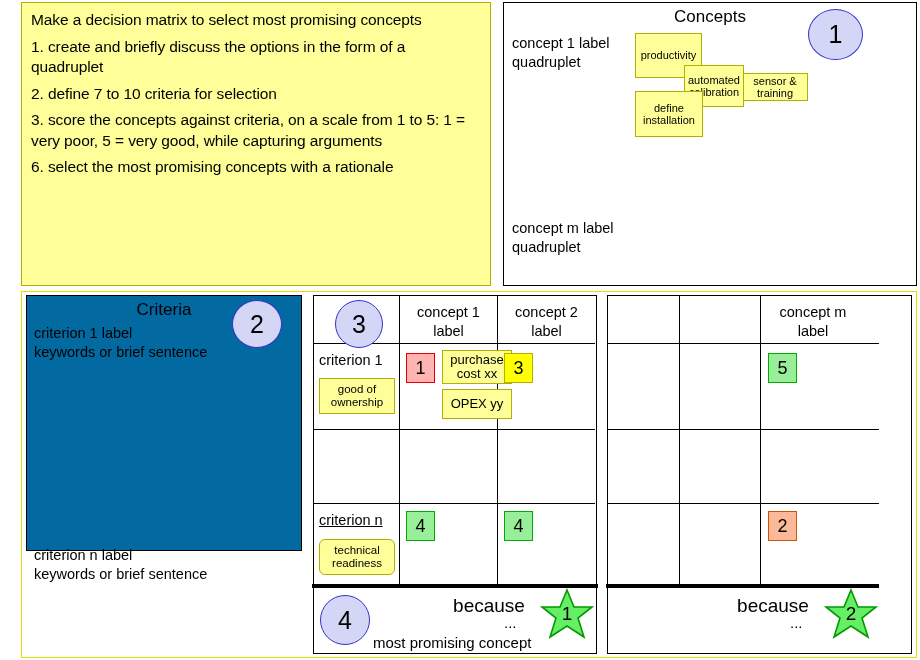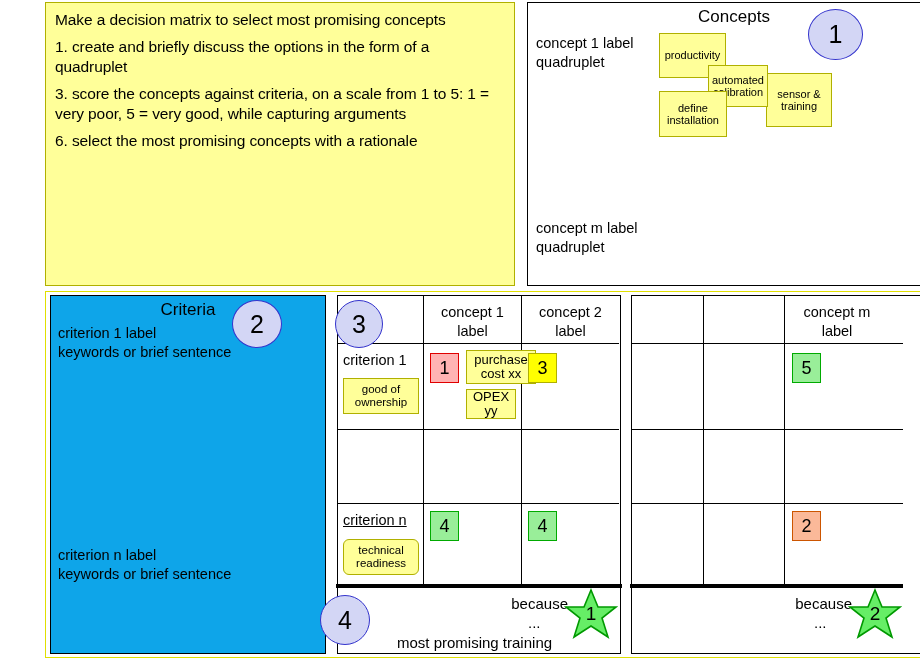--- a/index.html
+++ b/index.html
@@ -10,21 +10,21 @@
   body {
     width: 920px;
     height: 660px;
     position: relative;
     font-family: "Liberation Sans", sans-serif;
     color: #000000;
     overflow: hidden;
   }
 
   
-  .abs { position: absolute; box-sizing: border-box; margin-left: 24px; }
+  .abs { position: absolute; box-sizing: border-box; }
 
   
   #instruction-card {
     left: 21px; top: 2px; width: 470px; height: 284px;
     background: #ffff99;
     border: 1.5px solid #b0b000;
     padding: 7px 9px 0 9px;
   }
   #instruction-card .line {
     font-size: 15.5px;
@@ -57,21 +57,21 @@
     border: 1.4px solid #b0b000;
     font-size: 11px;
     line-height: 12.5px;
     text-align: center;
     display: flex; align-items: center; justify-content: center;
     box-sizing: border-box;
     padding: 1px 2px;
   }
   #sticky-productivity { left: 131px; top: 30px; width: 67px; height: 45px; }
   #sticky-calibration  { left: 180px; top: 62px; width: 60px; height: 42px; z-index: 2;}
-  #sticky-sensor       { left: 238px; top: 70px; width: 66px; height: 54px; }
+  #sticky-sensor       { left: 238px; top: 70px; width: 66px; height: 28px; }
   #sticky-installation { left: 131px; top: 88px; width: 68px; height: 46px; z-index: 3;}
 
   
   .num-circle {
     position: absolute;
     background: #d3d6f5;
     border: 1.5px solid #3333cc;
     border-radius: 50%;
     display: flex; align-items: center; justify-content: center;
     font-size: 25px;
@@ -84,22 +84,22 @@
 
   
   #bottom-shell {
     left: 21px; top: 291px; width: 896px; height: 367px;
     border: 1.5px solid #e0e000;
     background: #ffffff;
   }
 
   
   #criteria-panel {
-    left: 26px; top: 295px; width: 276px; height: 359px;
-    border: 1.4px solid #000; background: #0ea5e9;
+    left: 26px; top: 295px; width: 276px; height: 256px;
+    border: 1.4px solid #000; background: #0369a1;
   }
   #criteria-title {
     position: absolute; left: 0; top: 4px; width: 100%;
     text-align: center; font-size: 17px;
   }
   #criterion1-label {
     position: absolute; left: 7px; top: 28px;
     font-size: 14.5px; line-height: 19px;
   }
   #criterionn-label {
@@ -157,39 +157,40 @@
     border: 1.4px solid #b0b000;
     font-size: 13px;
     line-height: 14px;
     text-align: center;
     display: flex; align-items: center; justify-content: center;
     box-sizing: border-box;
     padding: 1px 3px;
   }
 
   .because {
-    position: absolute; font-size: 15px; text-align: right;
+    position: absolute; font-size: 19px; text-align: center;
   }
   .dots { position: absolute; font-size: 15px; }
   #most-promising {
     position: absolute; font-size: 15px;
   }
   .star-wrap { position: absolute; width: 54px; height: 52px; }
   .star-wrap .star-num {
     position: absolute; left: 0; top: 0; width: 54px; height: 52px;
     display: flex; align-items: center; justify-content: center;
     font-size: 19px; color: #000;
   }
 </style>
 </head>
 <body>
 
 <div class="abs" id="instruction-card">
   <div class="line">Make a decision matrix to select most promising concepts</div>
   <div class="line">1. create and briefly discuss the options in the form of a quadruplet</div>
+  <div class="line">2. define 7 to 10 criteria for selection</div>
   <div class="line">3. score the concepts against criteria, on a scale from 1 to 5: 1 = very poor, 5 = very good, while capturing arguments</div>
   <div class="line">6. select the most promising concepts with a rationale</div>
 </div>
 
 <div class="abs" id="concepts-card">
   <div id="concepts-title">Concepts</div>
   <div id="concept1-label" class="pre" style="white-space:pre-line">concept 1 label
 quadruplet</div>
   <div id="conceptm-label" class="pre" style="white-space:pre-line">concept m label
 quadruplet</div>
@@ -224,32 +225,32 @@
   <div class="thickline" style="left:-2px; top:288px; width:286px;"></div>
 
   <div class="col-header" style="left:88px; width:93px;">concept 1 label</div>
   <div class="col-header" style="left:186px; width:93px;">concept 2 label</div>
 
   <div class="row-label" style="left:5px; top:56px;">criterion 1</div>
   <div class="kw-sticky" style="left:5px; top:82px; width:76px; height:36px;">good of ownership</div>
 
   <div class="score red" style="left:92px; top:57px;">1</div>
   <div class="arg-sticky" style="left:128px; top:54px; width:70px; height:34px;">purchase cost xx</div>
-  <div class="arg-sticky" style="left:128px; top:93px; width:50px; height:30px;">OPEX yy</div>
+  <div class="arg-sticky" style="left:128px; top:93px; width:70px; height:30px;">OPEX yy</div>
   <div class="score yellow" style="left:190px; top:57px;">3</div>
 
   <div class="row-label" style="left:5px; top:216px;text-decoration:underline;">criterion n</div>
   <div class="kw-sticky" style="left:5px; top:243px; width:76px; height:36px;border-radius:6px;">technical readiness</div>
 
   <div class="score green" style="left:92px; top:215px;">4</div>
   <div class="score green" style="left:190px; top:215px;">4</div>
 
   <div class="because" style="left:120px; top:299px; width:110px;">because</div>
   <div class="dots" style="left:190px; top:318px;">...</div>
-  <div id="most-promising" style="left:59px; top:338px;">most promising training</div>
+  <div id="most-promising" style="left:59px; top:338px;">most promising concept</div>
 
   <div class="star-wrap" style="left:226px; top:292px;">
     <svg width="54" height="52" viewBox="0 0 54 52">
       <polygon points="27,2 34,19 52,19 38,30 44,49 27,38 10,49 16,30 2,19 20,19" fill="#66ee66" stroke="#009900" stroke-width="1.6"></polygon>
     </svg>
     <div class="star-num">1</div>
   </div>
 </div>
 <div class="num-circle" id="circle-3">3</div>
 <div class="num-circle" id="circle-4">4</div>

